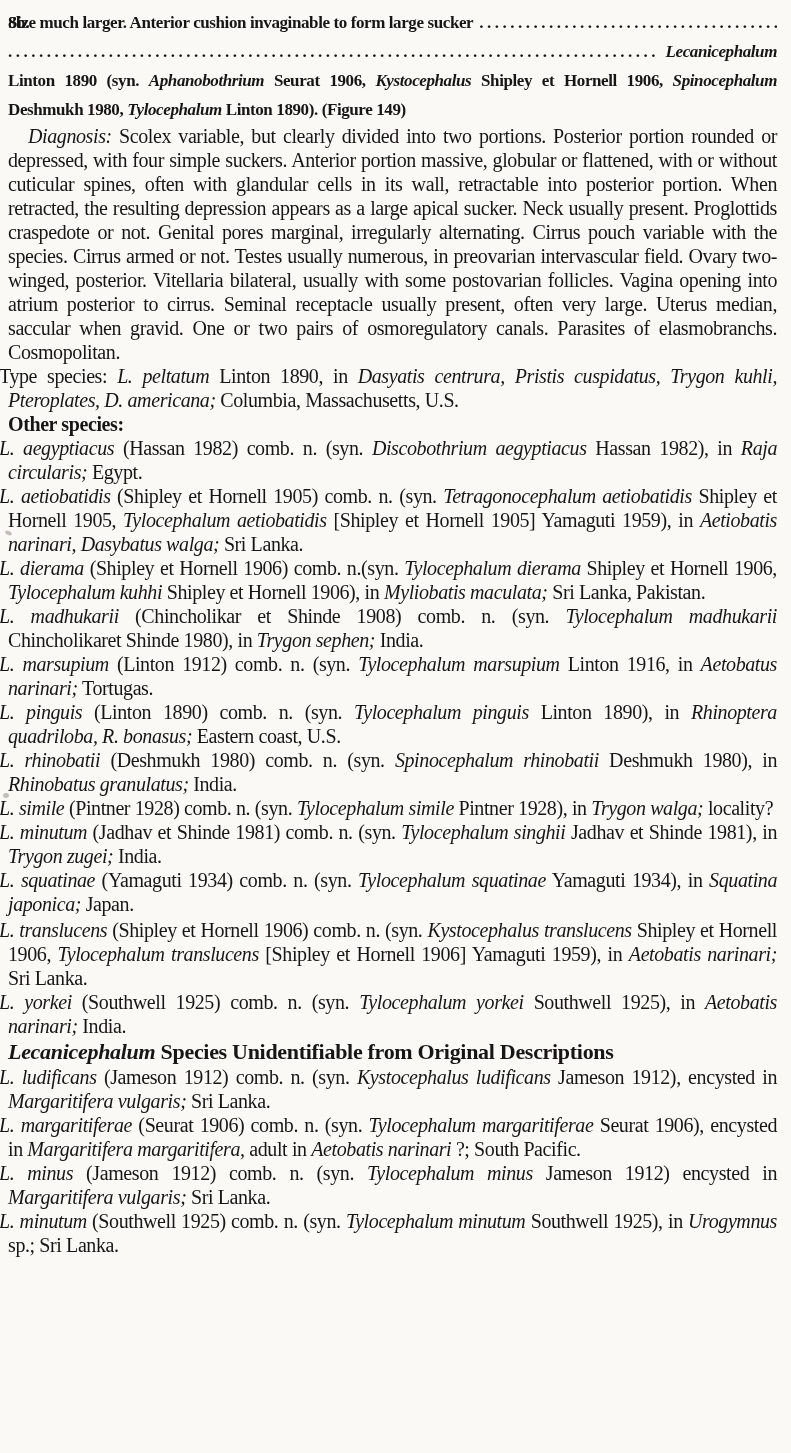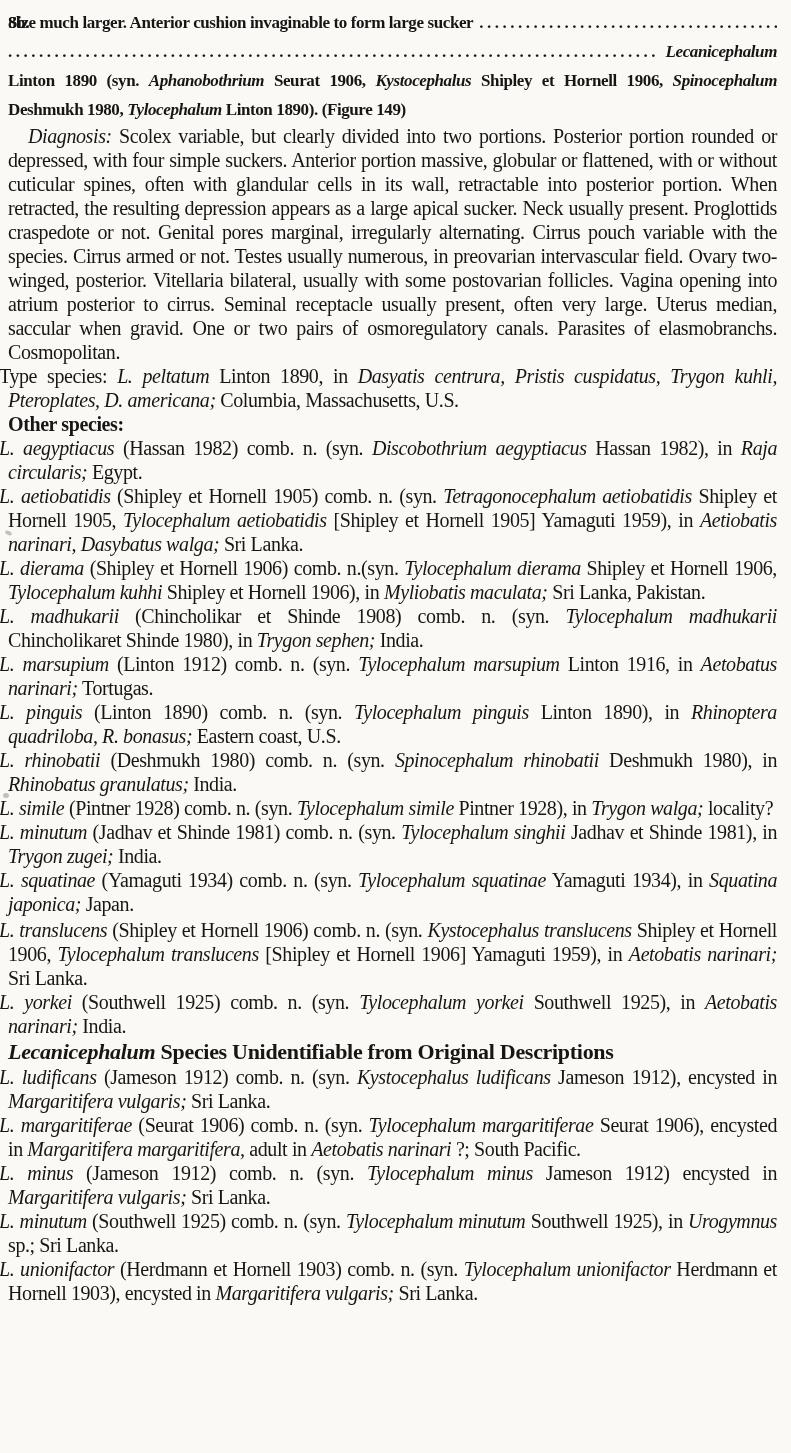--- a/index.html
+++ b/index.html
@@ -101,19 +101,18 @@
   <div class="species-list species-list-2">
 
       <p class="species-entry"><span class="s-i">L. ludificans</span><span> (Jameson 1912) comb. n. (syn. </span><span class="s-i">Kystocephalus ludificans</span><span> Jameson 1912), encysted in </span><span class="s-i">Margaritifera vulgaris;</span><span> Sri Lanka.</span></p>
 
       <p class="species-entry"><span class="s-i">L. margaritiferae</span><span> (Seurat 1906) comb. n. (syn. </span><span class="s-i">Tylocephalum margaritiferae</span><span> Seurat 1906), encysted in </span><span class="s-i">Margaritifera margaritifera,</span><span> adult in </span><span class="s-i">Aetobatis narinari</span><span> ?; South Pacific.</span></p>
 
       <p class="species-entry"><span class="s-i">L. minus</span><span> (Jameson 1912) comb. n. (syn. </span><span class="s-i">Tylocephalum minus</span><span> Jameson 1912) encysted in </span><span class="s-i">Margaritifera vulgaris;</span><span> Sri Lanka.</span></p>
 
       <p class="species-entry"><span class="s-i">L. minutum</span><span> (Southwell 1925) comb. n. (syn. </span><span class="s-i">Tylocephalum minutum</span><span> Southwell 1925), in </span><span class="s-i">Urogymnus</span><span> sp.; Sri Lanka.</span></p>
 
-      <p class="species-entry"><span class="s-i">L. unionifactor</span><span> (Herdmann et Hornell 1903) comb. n. (syn. </span><span class="s-i">Tylocephalum unionifactor</span><span> Herdmann et Hornell 1903), encysted in </span><span class="s-i">Margaritifera vulgaris;</span><span> Sri Lanka.</span></p>
     </div>
 
   <div class="speck speck-1"></div>
   <div class="speck speck-2"></div>
   <div class="speck speck-3"></div>
 </div>
 
 </body></html>

